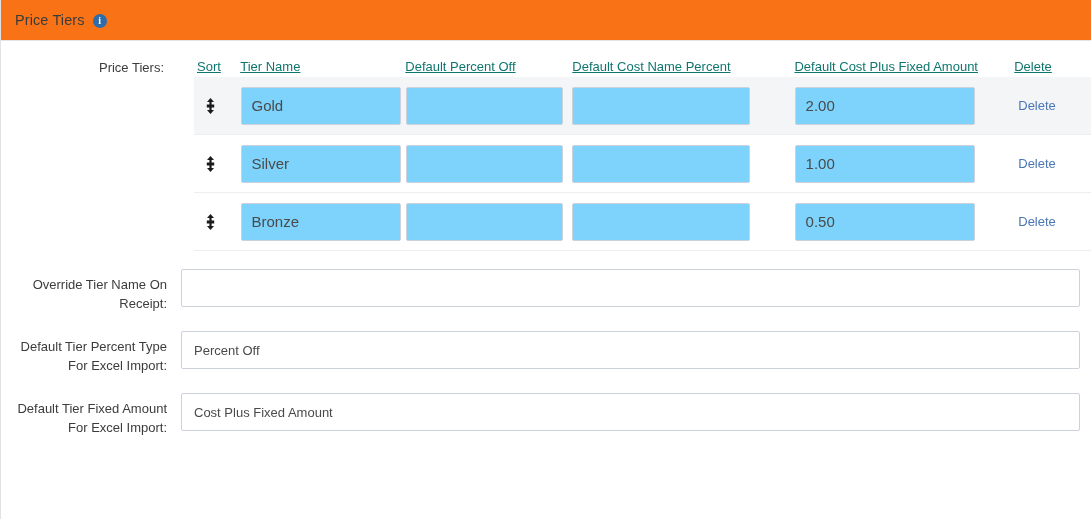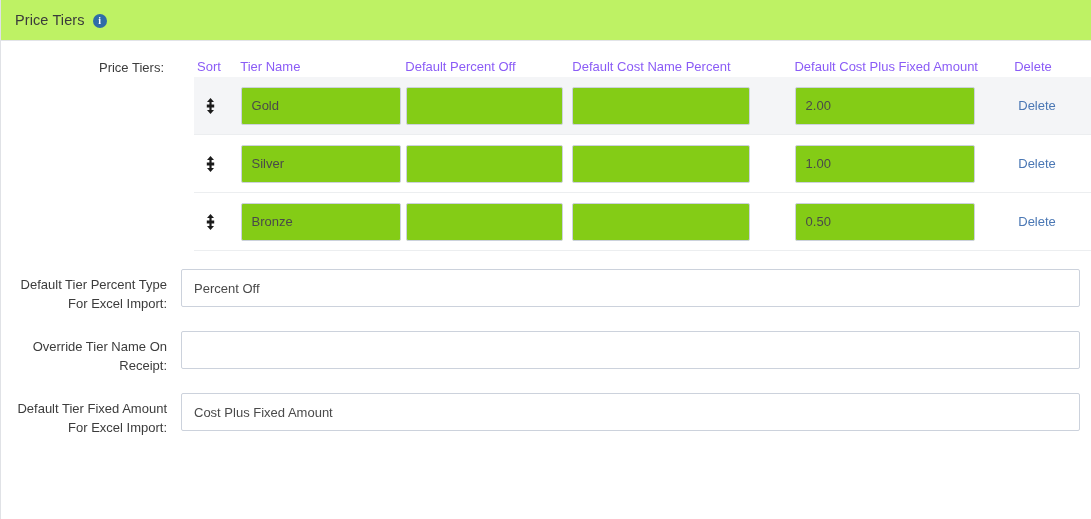--- a/index.html
+++ b/index.html
@@ -22,21 +22,21 @@
     height: 519px;
     box-sizing: border-box;
     border-left: 1px solid #e0e2e6;
     background: #ffffff;
   }
 
   
   .panel-header {
     height: 41px;
     box-sizing: border-box;
-    background: #bef264;
+    background: #f97316;
     border-bottom: 1px solid #e2e4e8;
     display: flex;
     align-items: center;
     padding-left: 14px;
   }
   .panel-title {
     font-size: 14.5px;
     color: #3b3b3b;
     font-family: "Liberation Sans", sans-serif;
     letter-spacing: .1px;
@@ -82,21 +82,22 @@
   .tier-grid {
     width: 897px;
   }
 
   .grid-head {
     display: flex;
     align-items: center;
     height: 22px;
     padding-left: 0px;
     font-size: 13px;
-    color: #8b5cf6;
+    color: #0f766e;
+    text-decoration: underline;
   }
   .grid-head > div { box-sizing: border-box; }
 
   .col-sort   { width: 48px; padding-left: 3px; }
   .col-name   { width: 172px; }
   .col-pct    { width: 174px; }
   .col-cpp    { width: 194px; }
   .col-cpfa   { width: 229px; margin-left: 36px; }
   .col-del    { width: 80px; }
 
@@ -119,23 +120,23 @@
     line-height: 1;
     cursor: move;
   }
   .sort-handle svg { display: block; }
 
   .cell input {
     box-sizing: border-box;
     height: 38px;
     border: 1px solid #ccd2dc;
     border-radius: 2px;
-    background: #84cc16;
+    background: #7dd3fc;
     font-family: "Liberation Sans", sans-serif;
-    font-size: 13px;
+    font-size: 15px;
     color: #4a4a4a;
     padding: 0 10px;
     outline: none;
   }
   .in-name { width: 160px; }
   .in-pct  { width: 157px; }
   .in-cpp  { width: 178px; }
   .in-cpfa { width: 180px; }
 
   .delete-link {
@@ -285,30 +286,30 @@
           <div class="col-del">
             <span class="delete-link">Delete</span>
           </div>
         </div>
 
 
       </div>
     </div>
 
     <div class="form-row">
+      <div class="form-label">Override Tier Name On Receipt:</div>
+      <div class="form-field">
+        <input type="text" value="" style="">
+      </div>
+    </div>
+
+    <div class="form-row">
       <div class="form-label">Default Tier Percent Type For Excel Import:</div>
       <div class="form-field">
         <input type="text" value="Percent Off" style="">
-      </div>
-    </div>
-
-    <div class="form-row">
-      <div class="form-label">Override Tier Name On Receipt:</div>
-      <div class="form-field">
-        <input type="text" value="" style="">
       </div>
     </div>
 
     <div class="form-row">
       <div class="form-label">Default Tier Fixed Amount For Excel Import:</div>
       <div class="form-field">
         <input type="text" value="Cost Plus Fixed Amount" style="">
       </div>
     </div>
 

